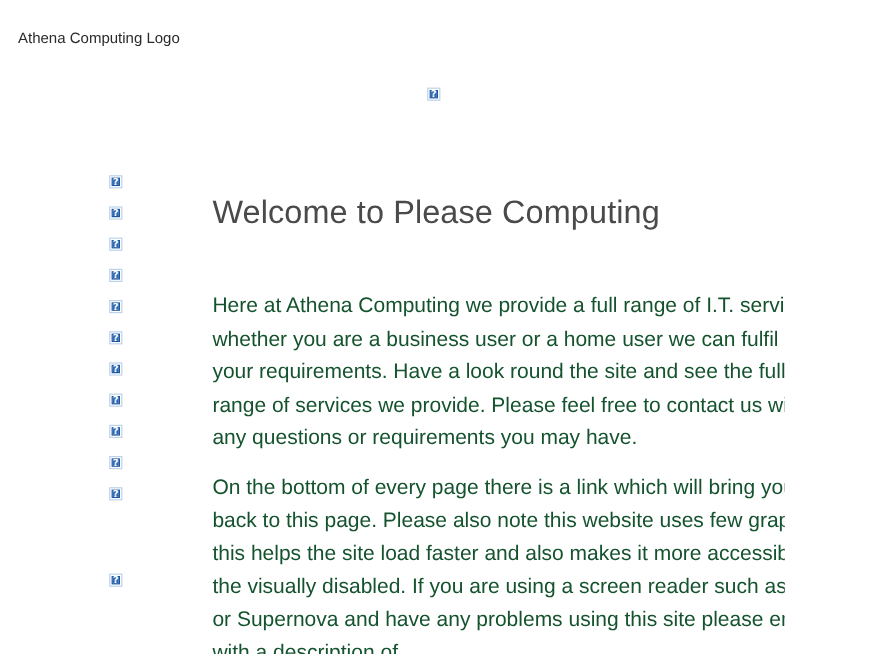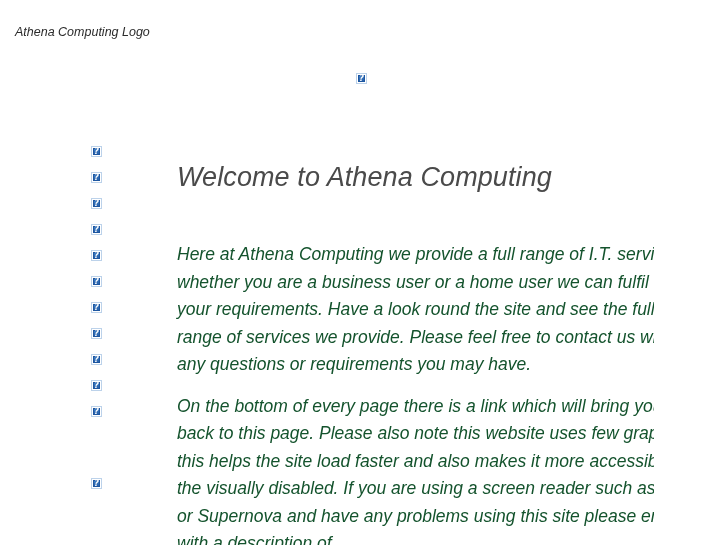--- a/index.html
+++ b/index.html
@@ -14,21 +14,20 @@
     overflow: hidden;
     position: relative;
   }
 
   #page {
     position: relative;
     width: 654px;
     height: 545px;
     background: #ffffff;
     overflow: hidden;
-    font-style: italic;
   }
 
   
   .broken-img {
     display: inline-block;
     width: 11px;
     height: 11px;
     box-sizing: border-box;
     border: 1px solid #bcd2ea;
     background: #ffffff;
@@ -201,18 +200,18 @@
     </span>
     <span class="nav-item gap-before">
       <span class="broken-img">
         <span class="inner"></span>
         <span class="qmark">?</span>
       </span>
     </span>
   </nav>
 
   <main id="main">
-    <h1>Welcome to Athena Computing</h1>
+    <h1>Welcome to Please Computing</h1>
     <p id="para-1">Here at Athena Computing we provide a full range of I.T. services, whether you are a business user or a home user we can fulfil all your requirements. Have a look round the site and see the full range of services we provide. Please feel free to contact us with any questions or requirements you may have.</p>
     <p id="para-2">On the bottom of every page there is a link which will bring you back to this page. Please also note this website uses few graphics, this helps the site load faster and also makes it more accessible for the visually disabled. If you are using a screen reader such as HAL or Supernova and have any problems using this site please email with a description of</p>
   </main>
 
 </div>
 
 </body></html>

